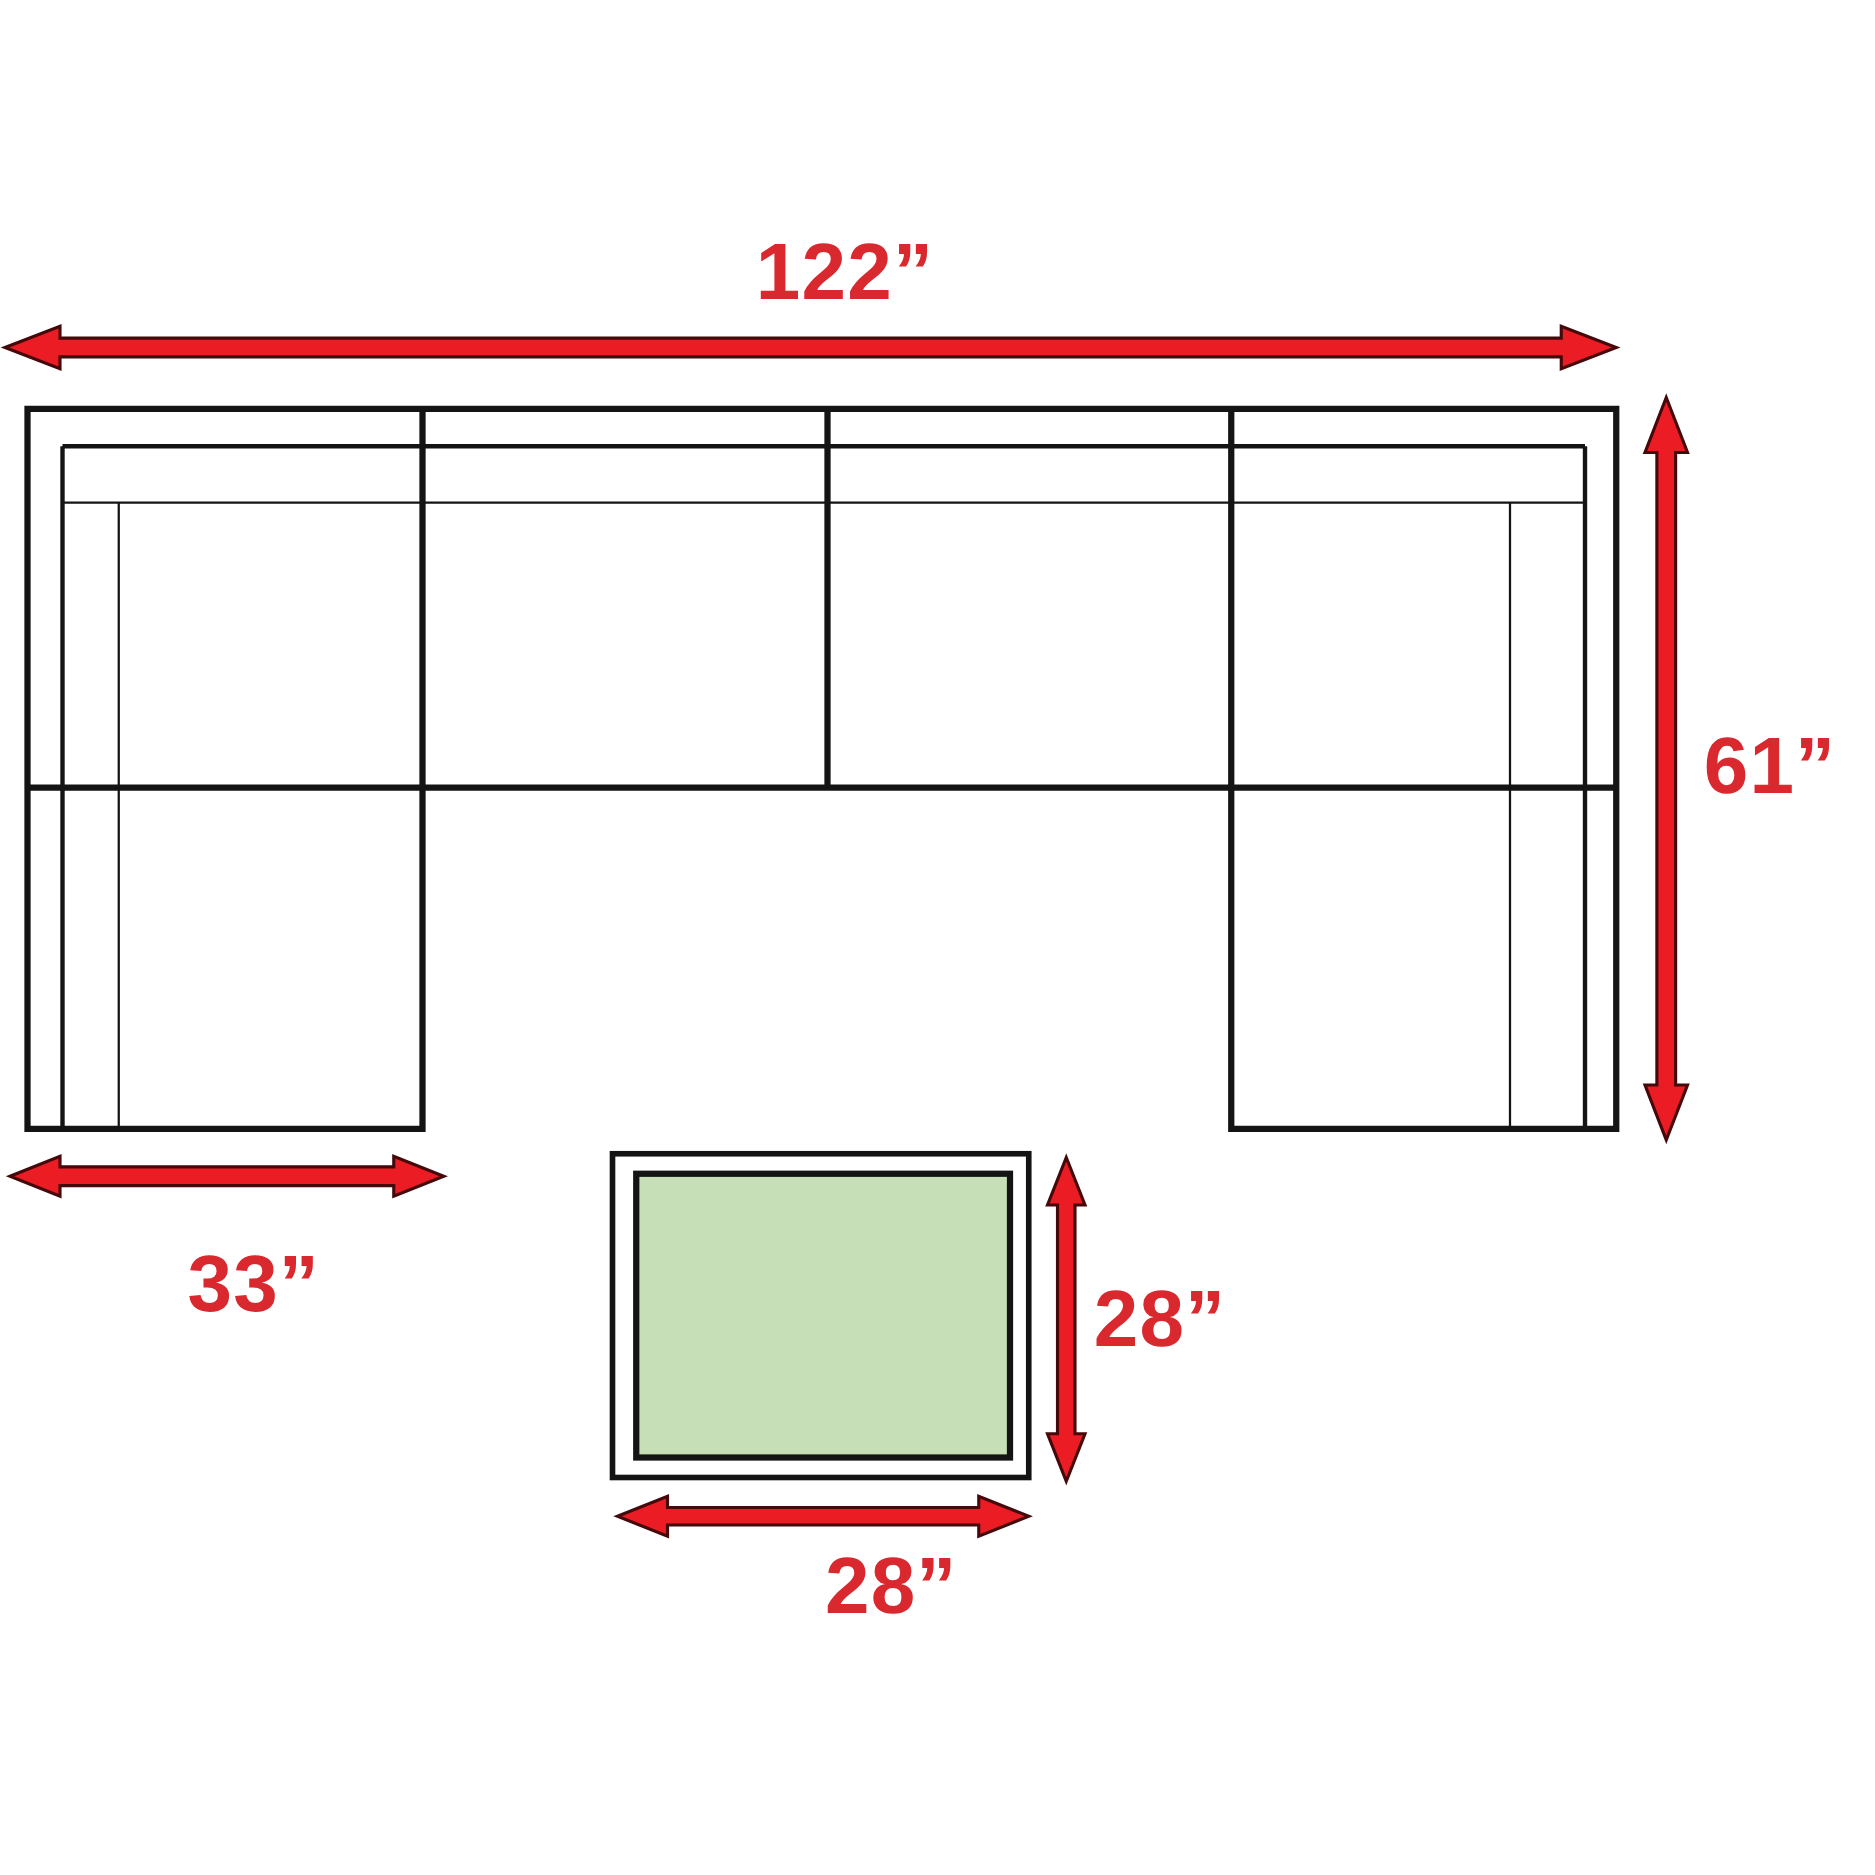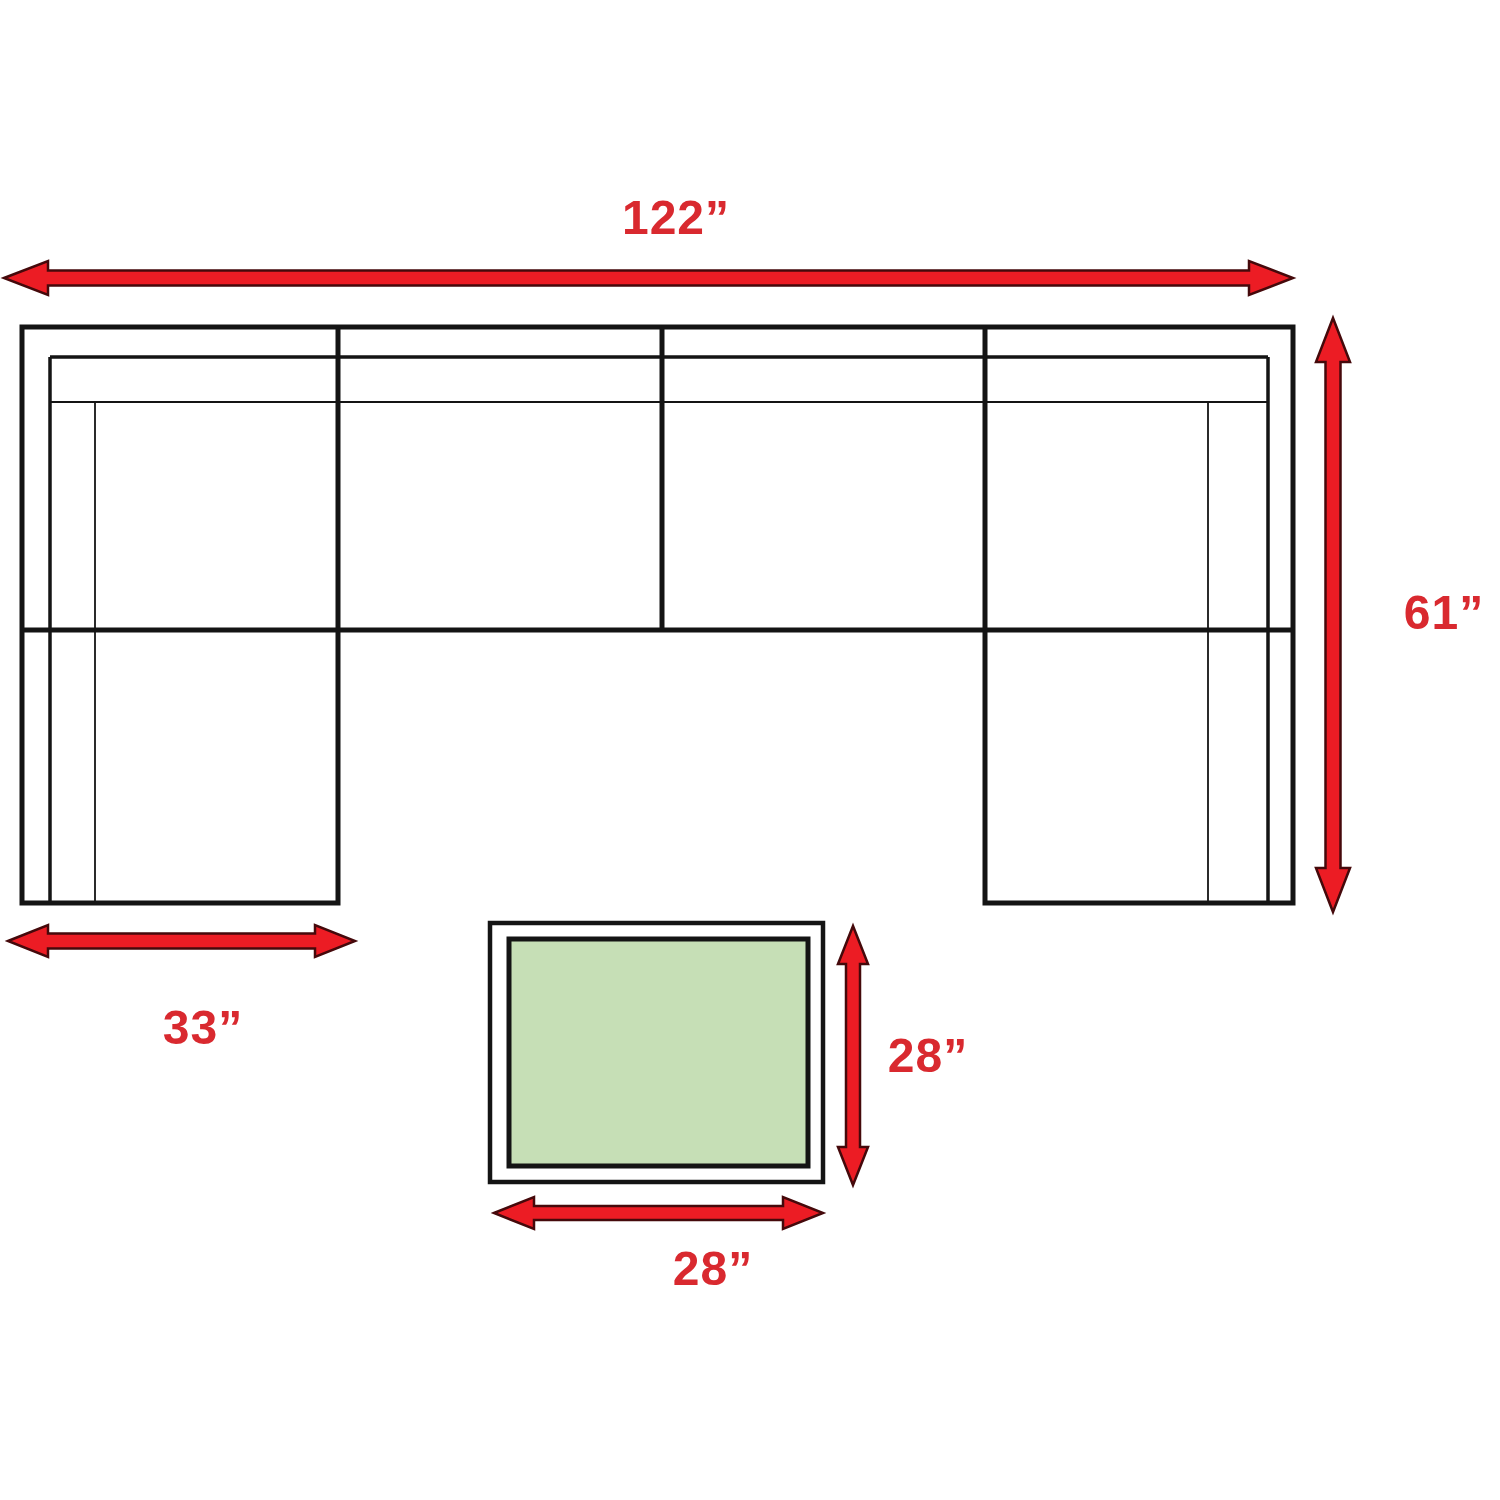--- a/index.html
+++ b/index.html
@@ -54,21 +54,21 @@
     fill: var(--arrow-fill, #ec1c24);
     stroke: var(--arrow-outline, #45090b);
     stroke-width: 2.5;
     stroke-linejoin: miter;
   }
   .dim-label {
     position: absolute;
     transform: translate(-50%, -50%);
     color: var(--label-color, #d9292f);
     font-weight: 700;
-    font-size: 48px;
+    font-size: 64px;
     letter-spacing: 1px;
     white-space: nowrap;
   }
 </style>
 </head>
 <body>
 
 <div id="canvas" style="--background: #ffffff; --line-color: #141414; --arrow-fill: #ec1c24; --arrow-outline: #45090b; --label-color: #d9292f; --table-fill: #c6dfb6;">
 
   <svg id="diagram-svg" width="1500" height="1500" viewBox="0 0 1500 1500">
@@ -113,21 +113,21 @@
       <path class="arrow" d="M853 926 L838 964 L846 964 L846 1147 L838 1147 L853 1185
                L868 1147 L860 1147 L860 964 L868 964 Z"></path>
 
       <path class="arrow" d="M494 1213 L534 1197 L534 1206 L783 1206 L783 1197 L823 1213
                L783 1229 L783 1220 L534 1220 L534 1229 Z"></path>
     </g>
   </svg>
 
   <div class="dim-label" style="left:676px; top:217px;">122”</div>
 
-  <div class="dim-label" style="left:1416px; top:612px;margin-left:28px;">61”</div>
+  <div class="dim-label" style="left:1416px; top:612px;">61”</div>
 
   <div class="dim-label" style="left:203px; top:998px;margin-top:29px;">33”</div>
 
   <div class="dim-label" style="left:928px; top:1055px;">28”</div>
 
   <div class="dim-label" style="left:713px; top:1268px;">28”</div>
 
 </div>
 
 </body></html>

